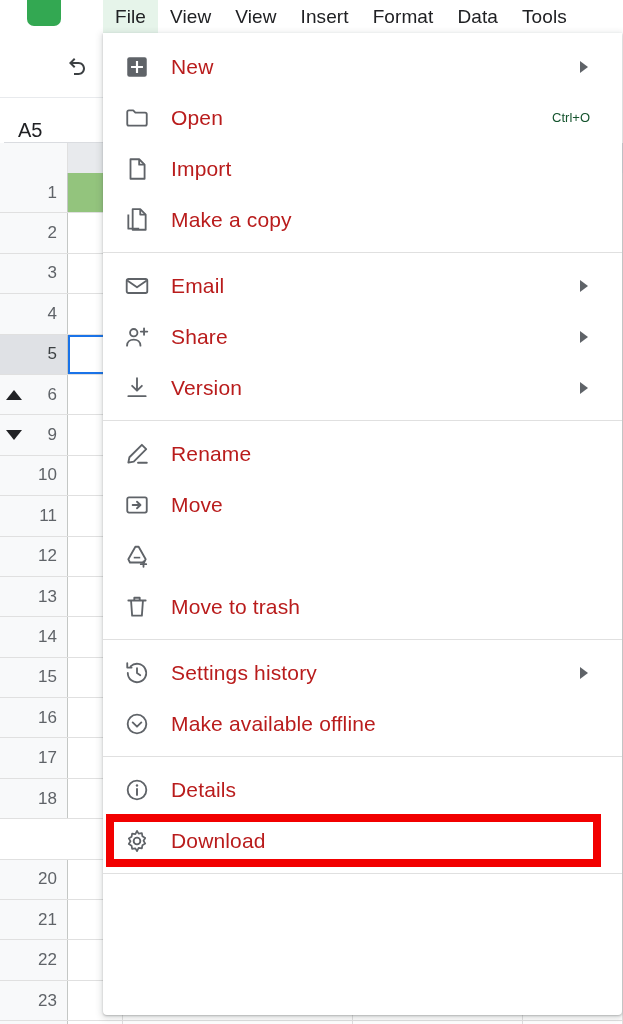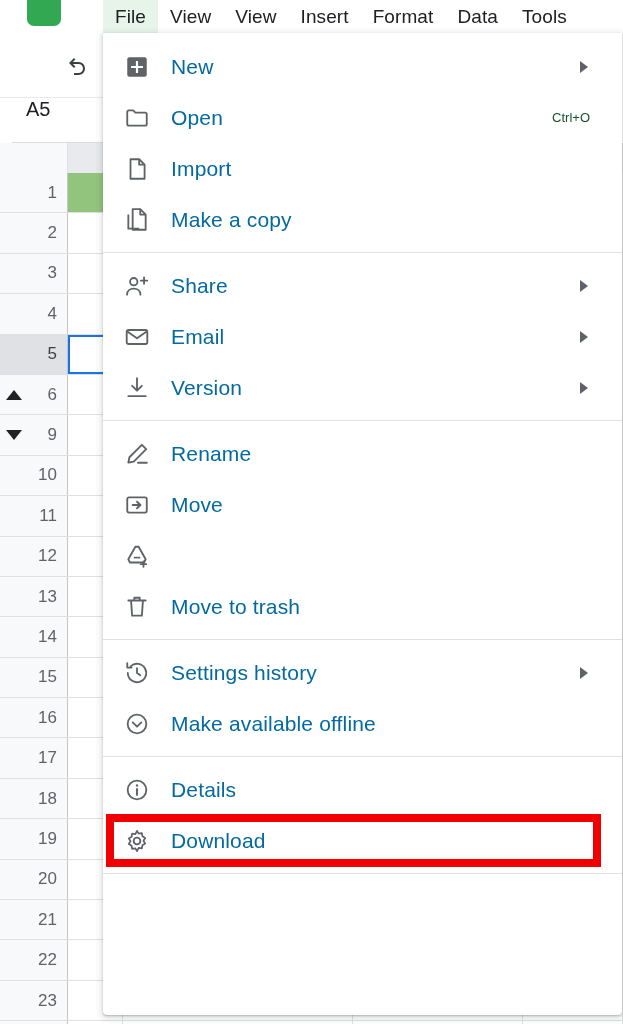--- a/index.html
+++ b/index.html
@@ -72,26 +72,26 @@
     position: absolute;
     right: 10px; top: 18px;
     width: 30px; height: 30px;
     display: flex; align-items: center; justify-content: center;
   }
   .undo-btn svg { display: block; }
 
   
   .namebox-row {
     position: absolute;
-    left: 12px; top: 98px;
+    left: 4px; top: 98px;
     width: 103px; height: 45px;
     background: #ffffff;
     border-bottom: 1px solid #dadce0;
     display: flex;
-    align-items: flex-start;
+    align-items: flex-end;
   }
   .namebox-text {
     padding-left: 14px;
     font-size: 20px;
     color: #202124;
   }
 
   
   .grid-area {
     position: absolute;
@@ -221,21 +221,21 @@
     min-width: 68px;
     display: flex;
     align-items: center;
     justify-content: center;
     color: #5f6368;
   }
   .dd-icon svg { display: block; }
   .dd-label {
     flex: 1;
     font-size: 21px;
-    color: #0369a1;
+    color: #b91c1c;
     letter-spacing: 0.15px;
     white-space: nowrap;
   }
   .dd-accel {
     font-size: 13px;
     color: #14532d;
     padding-right: 16px;
     white-space: nowrap;
   }
   .dd-arrow {
@@ -524,23 +524,20 @@
           <div class="cell col-a">
             <span></span>
           </div>
           <div class="cell col-b">
             <span></span>
           </div>
           <div class="cell col-c"></div>
           <div class="cell col-d"></div>
         </div>
         <div class="grid-row">
-          <div class="row-head">
-            <span>19</span>
-          </div>
           <div class="cell col-a">
             <span></span>
           </div>
           <div class="cell col-b">
             <span></span>
           </div>
           <div class="cell col-c"></div>
           <div class="cell col-d"></div>
         </div>
         <div class="grid-row">
@@ -645,41 +642,41 @@
             <path d="M8 2h7l5 5v14H8V2z" stroke="#5f6368" stroke-width="1.7" stroke-linejoin="round"></path>
             <path d="M15 2v5h5" stroke="#5f6368" stroke-width="1.7" stroke-linejoin="round"></path>
           </svg>
         </span>
         <span class="dd-label">Make a copy</span>
       </div>
       <div class="dd-sep"></div>
       <div class="dd-item">
         <span class="dd-icon">
           <svg width="26" height="26" viewBox="0 0 24 24" fill="none">
+            <rect x="2.5" y="5.5" width="19" height="13" rx="1.6" stroke="#5f6368" stroke-width="1.7"></rect>
+            <path d="M3 7l9 6.2L21 7" stroke="#5f6368" stroke-width="1.7" stroke-linejoin="round"></path>
+          </svg>
+        </span>
+        <span class="dd-label">Email</span>
+        <span class="dd-arrow"></span>
+      </div>
+      <div class="dd-item">
+        <span class="dd-icon">
+          <svg width="26" height="26" viewBox="0 0 24 24" fill="none">
             <circle cx="9" cy="8" r="3.4" stroke="#5f6368" stroke-width="1.7"></circle>
             <path d="M2.8 20c0-3.4 2.8-5.6 6.2-5.6s6.2 2.2 6.2 5.6" stroke="#5f6368" stroke-width="1.7" stroke-linecap="round"></path>
             <path d="M18.5 4v6M15.5 7h6" stroke="#5f6368" stroke-width="1.7" stroke-linecap="round"></path>
           </svg>
         </span>
         <span class="dd-label">Share</span>
         <span class="dd-arrow"></span>
       </div>
       <div class="dd-item">
         <span class="dd-icon">
           <svg width="26" height="26" viewBox="0 0 24 24" fill="none">
-            <rect x="2.5" y="5.5" width="19" height="13" rx="1.6" stroke="#5f6368" stroke-width="1.7"></rect>
-            <path d="M3 7l9 6.2L21 7" stroke="#5f6368" stroke-width="1.7" stroke-linejoin="round"></path>
-          </svg>
-        </span>
-        <span class="dd-label">Email</span>
-        <span class="dd-arrow"></span>
-      </div>
-      <div class="dd-item">
-        <span class="dd-icon">
-          <svg width="26" height="26" viewBox="0 0 24 24" fill="none">
             <path d="M12 3v11M7.5 10l4.5 4.5L16.5 10" stroke="#5f6368" stroke-width="1.7" stroke-linecap="round" stroke-linejoin="round"></path>
             <path d="M4 19.5h16" stroke="#5f6368" stroke-width="1.7" stroke-linecap="round"></path>
           </svg>
         </span>
         <span class="dd-label">Version</span>
         <span class="dd-arrow"></span>
       </div>
       <div class="dd-sep"></div>
       <div class="dd-item">
         <span class="dd-icon">

